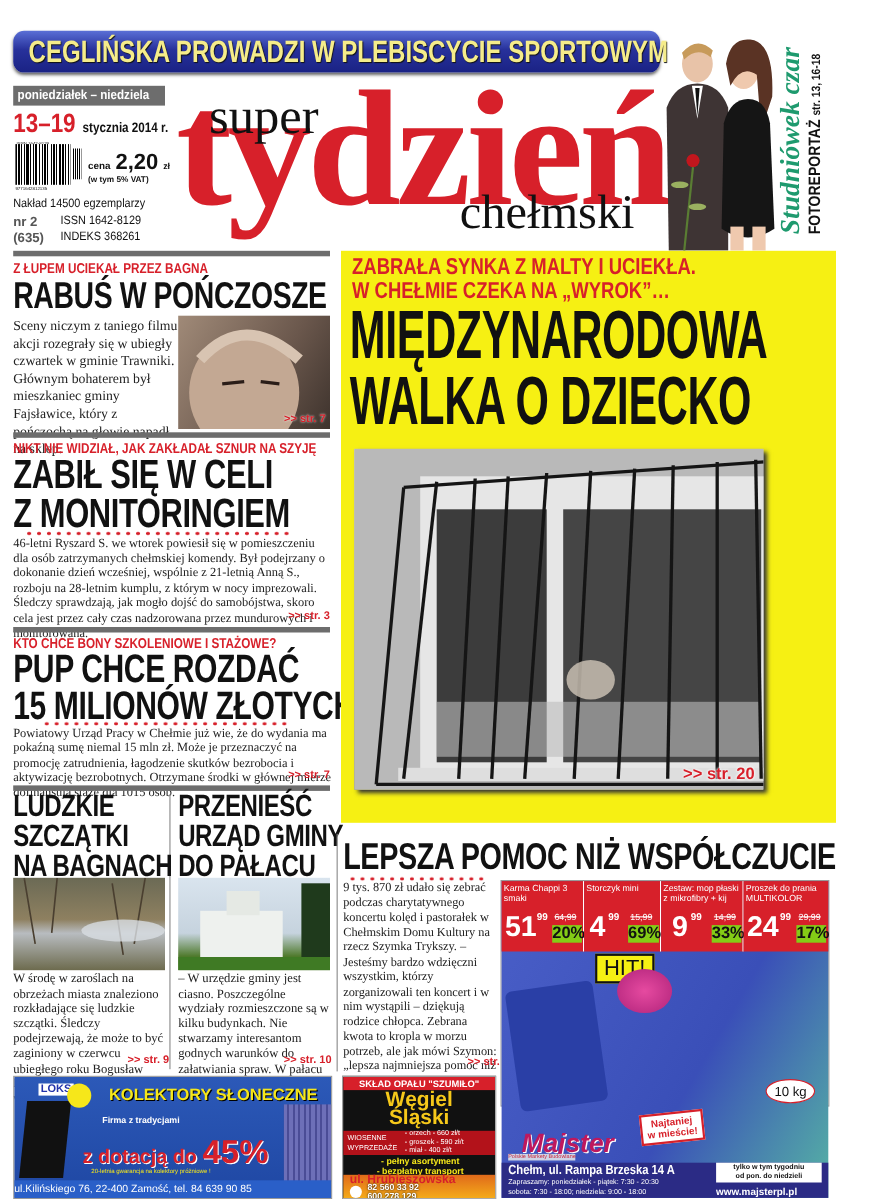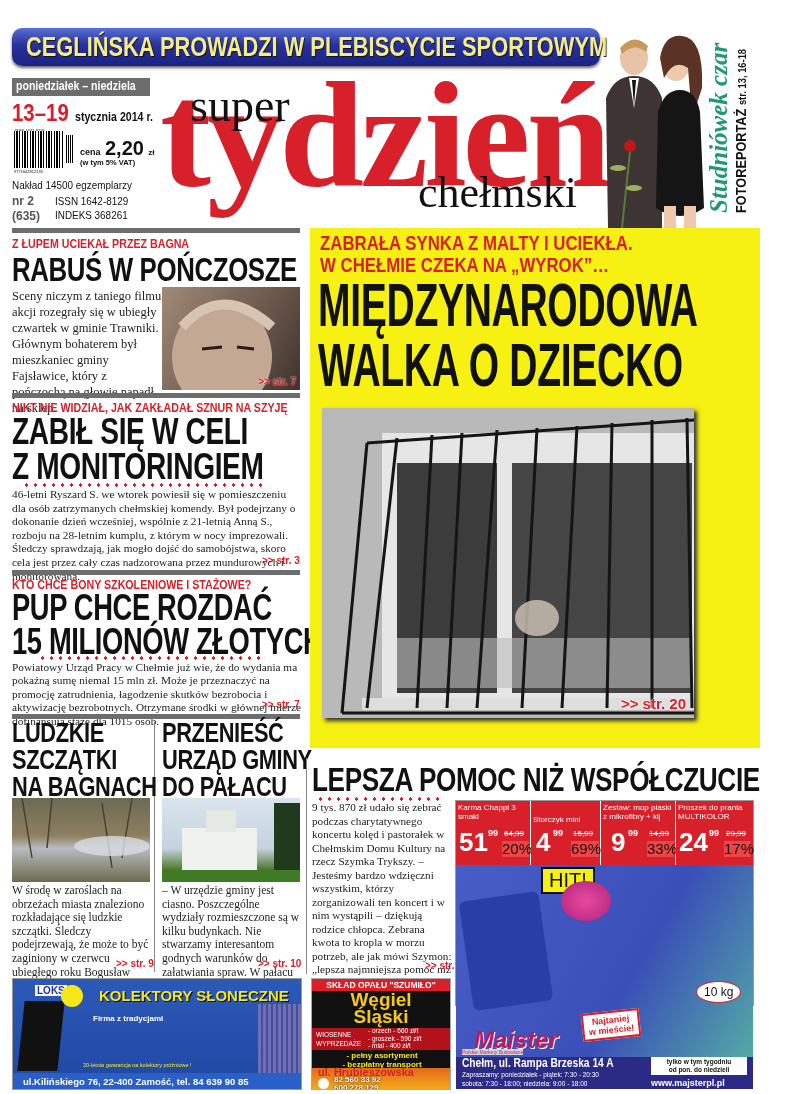--- a/index.html
+++ b/index.html
@@ -26,21 +26,21 @@
 #mast-chelm{left:418px;top:171px;font-family:"Liberation Serif",serif;font-size:44px;line-height:44px;color:#111}
 
 #couple{left:604px;top:28px;width:140px;height:200px;overflow:hidden}
 .vtxt{position:absolute;transform:rotate(-90deg);transform-origin:left top;white-space:nowrap}
 
 #main-box{left:310px;top:228px;width:450px;height:520px;background:#f6f013}
 #main-photo{left:322px;top:408px;width:372px;height:310px;background:linear-gradient(180deg,#c7c7c7,#9a9a9a);overflow:hidden;box-shadow:3px 3px 4px #333}
 
 #ad-majster{left:455px;top:800px;width:299px;height:206px;border:1px solid #999}
 .ad-cell{position:absolute;top:0;height:64px;background:#d7202a;border-right:1px solid #fff;color:#fff}
-.pct{position:absolute;background:#ef4444;color:#111;font-weight:normal;font-size:15px;line-height:16px}
+.pct{position:absolute;background:#84cc16;color:#111;font-weight:bold;font-size:15px;line-height:16px}
 </style>
 </head>
 <body>
 
 <div id="banner" class="abs">
   <span>CEGLIŃSKA PROWADZI W PLEBISCYCIE SPORTOWYM</span>
 </div>
 
 <div id="days" class="abs"><span>poniedziałek – niedziela</span></div>
 <div class="abs" style="left:12px;top:99px;white-space:nowrap">
@@ -196,21 +196,21 @@
 <div id="ad-majster" class="abs">
   <div class="abs" style="left:0;top:0;width:297px;height:288px;background:linear-gradient(120deg,#4a5fc8,#3a4fb8 60%,#56b3a4)"></div>
   <div class="ad-cell" style="left:0;width:75px">
     <div style="font-size:8px;padding:2px 2px;height:24px">Karma Chappi 3 smaki</div>
     <div style="position:absolute;left:3px;top:26px;font-size:26px;font-weight:bold">51</div>
     <div style="position:absolute;left:32px;top:27px;font-size:9px;font-weight:bold">99</div>
     <div style="position:absolute;left:48px;top:28px;font-size:8px;text-decoration:line-through">64,99</div>
     <div class="pct" style="left:46px;top:40px;width:27px">20%</div>
   </div>
   <div class="ad-cell" style="left:75px;width:70px">
-    <div style="font-size:8px;padding:14px 2px;height:24px">Storczyk mini</div>
+    <div style="font-size:8px;padding:2px 2px;height:24px">Storczyk mini</div>
     <div style="position:absolute;left:5px;top:26px;font-size:26px;font-weight:bold">4</div>
     <div style="position:absolute;left:22px;top:27px;font-size:9px;font-weight:bold">99</div>
     <div style="position:absolute;left:42px;top:28px;font-size:8px;text-decoration:line-through">15,99</div>
     <div class="pct" style="left:40px;top:40px;width:28px">69%</div>
   </div>
   <div class="ad-cell" style="left:145px;width:75px">
     <div style="font-size:8px;padding:2px 2px;height:24px">Zestaw: mop płaski z mikrofibry + kij</div>
     <div style="position:absolute;left:10px;top:26px;font-size:26px;font-weight:bold">9</div>
     <div style="position:absolute;left:27px;top:27px;font-size:9px;font-weight:bold">99</div>
     <div style="position:absolute;left:48px;top:28px;font-size:8px;text-decoration:line-through">14,99</div>
@@ -241,22 +241,25 @@
   <div class="abs" style="left:195px;top:277px;color:#fff;font-weight:bold;font-size:9px">www.majsterpl.pl</div>
 </div>
 
 <div class="abs" style="left:12px;top:978px;width:290px;height:112px;background:linear-gradient(#2c59b8,#1f47a3);border:1px solid #999;overflow:hidden">
   <div class="abs" style="left:8px;top:22px;width:40px;height:70px;background:#111;transform:skewX(-6deg)"></div>
   <div class="abs" style="left:245px;top:25px;width:45px;height:70px;background:repeating-linear-gradient(90deg,#6d6fb8 0 3px,#4a4c96 3px 5px)"></div>
   <div class="abs" style="left:22px;top:6px;background:#fff;color:#2233aa;font-weight:bold;font-size:10px;padding:0 2px">LOKS</div>
   <div class="abs" style="left:48px;top:6px;width:22px;height:22px;border-radius:50%;background:#f6e71a"></div>
   <div class="abs" style="left:86px;top:8px;color:#f6e71a;font-weight:bold;font-size:15px;white-space:nowrap;text-shadow:1px 1px #000">KOLEKTORY SŁONECZNE</div>
   <div class="abs" style="left:80px;top:35px;color:#fff;font-weight:bold;font-size:8px">Firma z tradycjami</div>
+  <div class="abs" style="left:62px;top:52px;color:#d7202a;font-weight:bold;font-size:18px;white-space:nowrap;text-shadow:1px 1px #fff">
+    <span>z dotacją do</span> <span style="font-size:30px">45%</span>
+  </div>
   <div class="abs" style="left:70px;top:83px;color:#f6e71a;font-size:5.5px;white-space:nowrap">20-letnia gwarancja na kolektory próżniowe !</div>
-  <div class="abs" style="left:0;top:94px;width:290px;height:18px;background:#2a5fc8;color:#fff;font-weight:bold;font-size:9.5px;padding:3px 10px;white-space:nowrap">ul.Kilińskiego 76, 22-400 Zamość, tel. 84 639 90 85</div>
+  <div class="abs" style="left:0;top:94px;width:290px;height:18px;background:#2a5fc8;color:#fff;font-weight:normal;font-size:9.5px;padding:3px 0;white-space:nowrap">ul.Kilińskiego 76, 22-400 Zamość, tel. 84 639 90 85</div>
 </div>
 
 <div class="abs" style="left:311px;top:978px;width:140px;height:112px;background:#111;overflow:hidden;border:1px solid #aaa">
   <div style="background:#d7202a;color:#fff;font-weight:bold;font-size:8.5px;text-align:center;padding:1px 0;white-space:nowrap">SKŁAD OPAŁU "SZUMIŁO"</div>
   <div style="color:#f6c81a;font-weight:bold;font-size:19px;line-height:17px;text-align:center">
     <div>Węgiel</div>
       <div>Śląski</div>
   </div>
   <div class="abs" style="left:0;top:49px;width:140px;height:22px;background:#b3121a"></div>
   <div class="abs" style="left:4px;top:51px;color:#fff;font-size:6.5px;line-height:9px">

